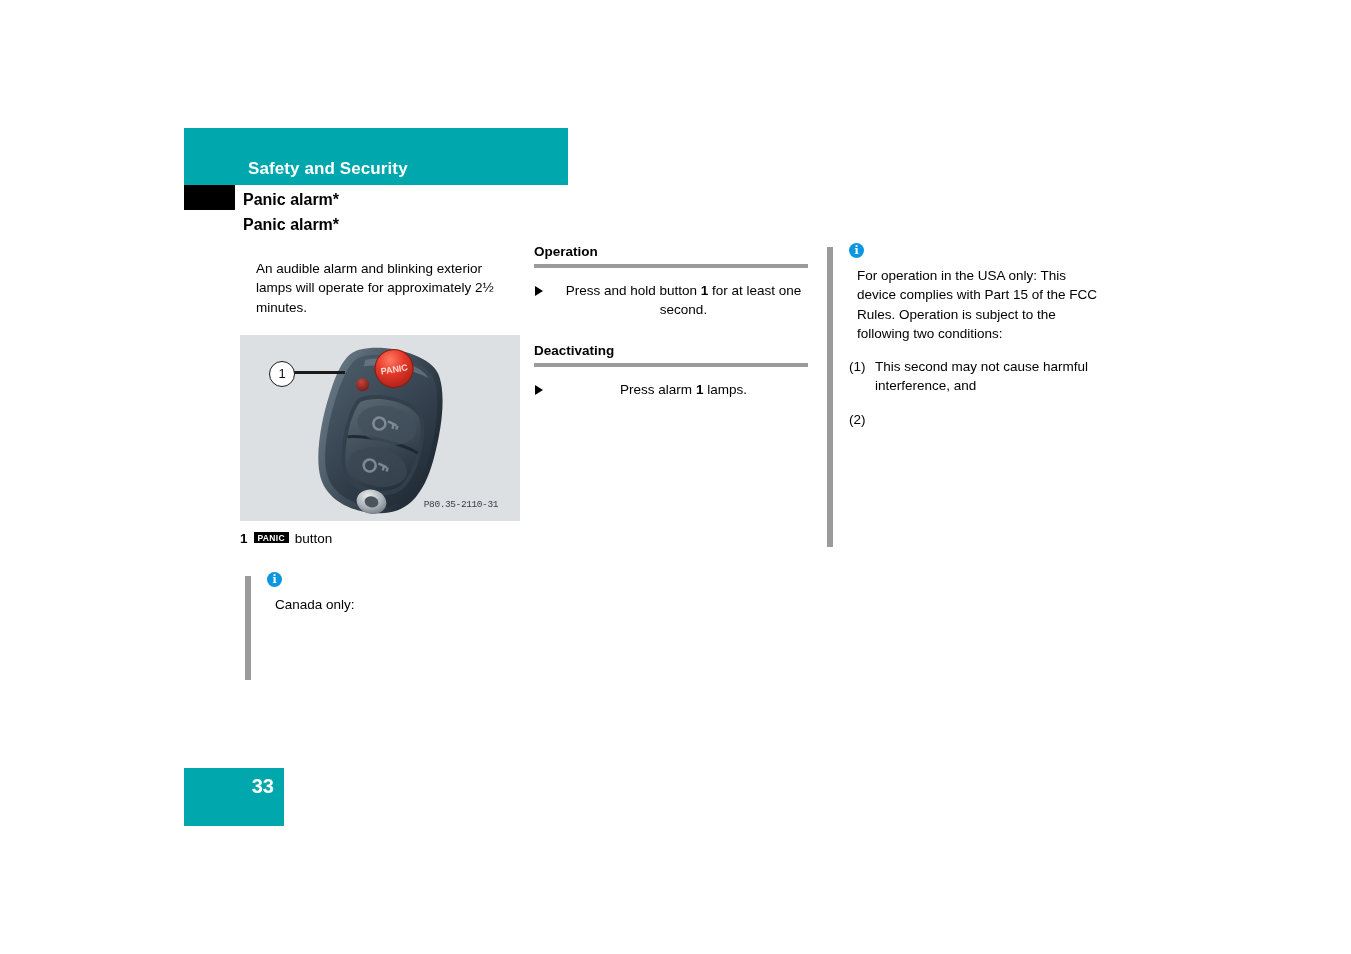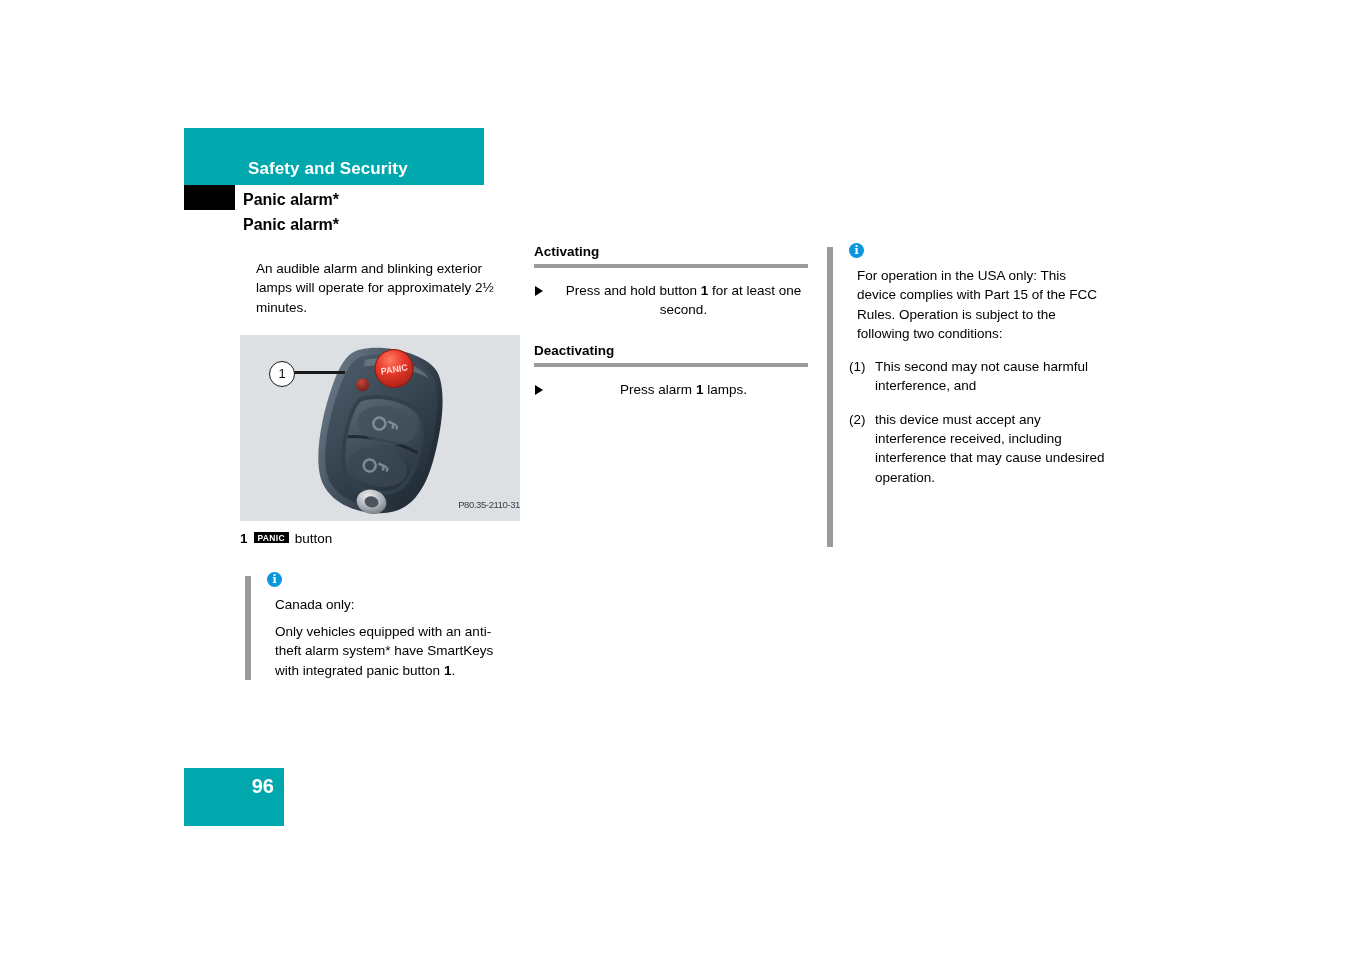--- a/index.html
+++ b/index.html
@@ -14,21 +14,21 @@
     font-family: "Liberation Sans", sans-serif;
     color: #000000;
     overflow: hidden;
   }
 
   
   #chapter-band {
     position: absolute;
     left: 184px;
     top: 128px;
-    width: 300px;
+    width: 384px;
     height: 57px;
     background: #00a7ad;
     text-align: center;
   }
   #chapter-title {
     position: absolute;
     left: 64px;
     bottom: 6px;
     font-size: 17px;
     font-weight: bold;
@@ -81,23 +81,23 @@
   #figure {
     position: relative;
     margin-top: 18px;
     width: 280px;
     height: 186px;
     background: #dde0e3;
     overflow: hidden;
   }
   #fig-code {
     position: absolute;
-    right: 0;
+    right: 22px;
     bottom: 7px;
-    font-family: Liberation Sans, sans-serif;
+    font-family: Liberation Mono, monospace;
     font-size: 9.5px;
     letter-spacing: -0.4px;
     color: #3a3f45;
   }
   #callout-1 {
     position: absolute;
     left: 29px;
     top: 26px;
     width: 24px;
     height: 24px;
@@ -360,27 +360,26 @@
   <div id="fig-caption">
     <span class="cap-num">1</span>
     <span class="panic-badge">PANIC</span>
     <span>button</span>
   </div>
 
   <div class="note" id="note-left">
     <div class="note-bar"></div>
     <span class="info-icon">i</span>
     <p>Canada only:</p>
-    <p><span>Only vehicles equipped with an anti-theft alarm system* have SmartKeys with integrated panic button </span><b class="num">1</b><span>.</span></p>
   </div>
 </div>
 
 <div class="col" id="col-mid">
 
-  <p class="sub-head">Activating</p>
+  <p class="sub-head">Operation</p>
   <div class="rule"></div>
 
   <p class="bullet">
     <span class="tri"></span>
     <span>Press and hold button </span><b class="num">1</b><span> for at least one second.</span>
   </p>
 
   <div id="deact-head-wrap">
     <p class="sub-head">Deactivating</p>
     <div class="rule"></div>
@@ -400,21 +399,20 @@
 
     <p>For operation in the USA only: This device complies with Part 15 of the FCC Rules. Operation is subject to the following two conditions:</p>
 
     <div class="cond">
       <span class="cond-num">(1)</span>
       <span>This second may not cause harmful interference, and</span>
     </div>
 
     <div class="cond">
       <span class="cond-num">(2)</span>
-      <span>this device must accept any interference received, including interference that may cause undesired operation.</span>
     </div>
 
   </div>
 </div>
 
 <div id="page-box">
-  <div id="page-number">96</div>
+  <div id="page-number">33</div>
 </div>
 
 </body></html>

